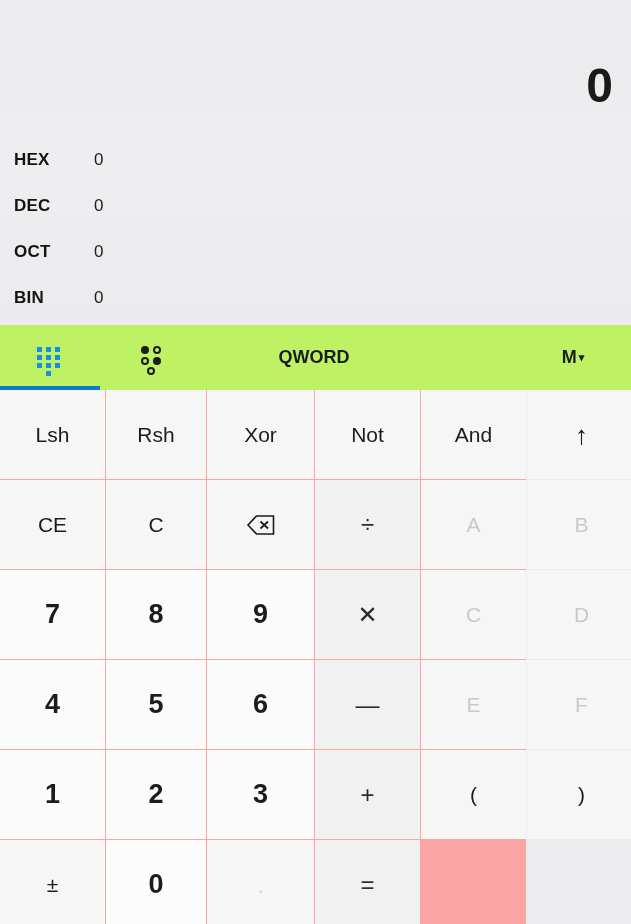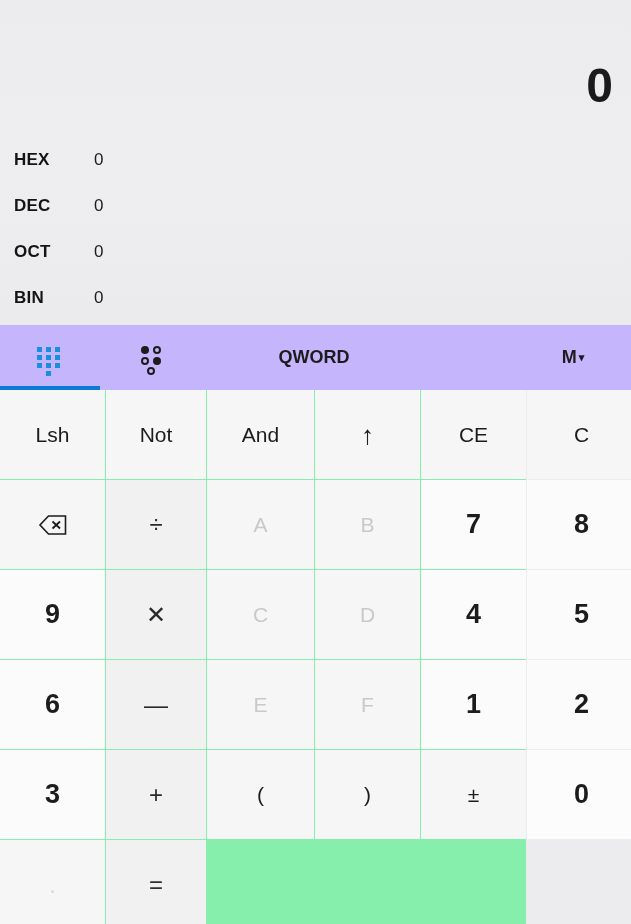--- a/index.html
+++ b/index.html
@@ -63,21 +63,21 @@
     line-height: 46px;
   }
 
   
   #toolbar {
     position: absolute;
     left: 0;
     top: 325px;
     width: 631px;
     height: 65px;
-    background: #c4b5fd;
+    background: #bef264;
   }
   .tool-cell {
     position: absolute;
     top: 0;
     height: 65px;
     display: flex;
     align-items: center;
     justify-content: center;
     font-size: 18px;
     font-weight: 600;
@@ -144,21 +144,21 @@
   
   #keypad {
     position: absolute;
     left: 0;
     top: 390px;
     width: 526px;
     height: 534px;
     display: grid;
     grid-template-columns: 105px 100px 107px 105px 105px 109px;
     grid-template-rows: repeat(6, 89px);
-    background: #86efac;
+    background: #fca5a5;
     gap: 1px;
     box-sizing: border-box;
   }
   .key {
     background: #fafafa;
     border: none;
     margin: 0;
     padding: 0;
     display: flex;
     align-items: center;
@@ -259,20 +259,26 @@
     </button>
 
     <div id="tool-underline"></div>
   </div>
 
   <div id="keypad">
       <button class="key func">
         <span>Lsh</span>
       </button>
       <button class="key func">
+        <span>Rsh</span>
+      </button>
+      <button class="key func">
+        <span>Xor</span>
+      </button>
+      <button class="key func">
         <span>Not</span>
       </button>
       <button class="key func">
         <span>And</span>
       </button>
       <button class="key func">
         <span class="arrow-up">↑</span>
       </button>
       <button class="key func">
         <span>CE</span>

